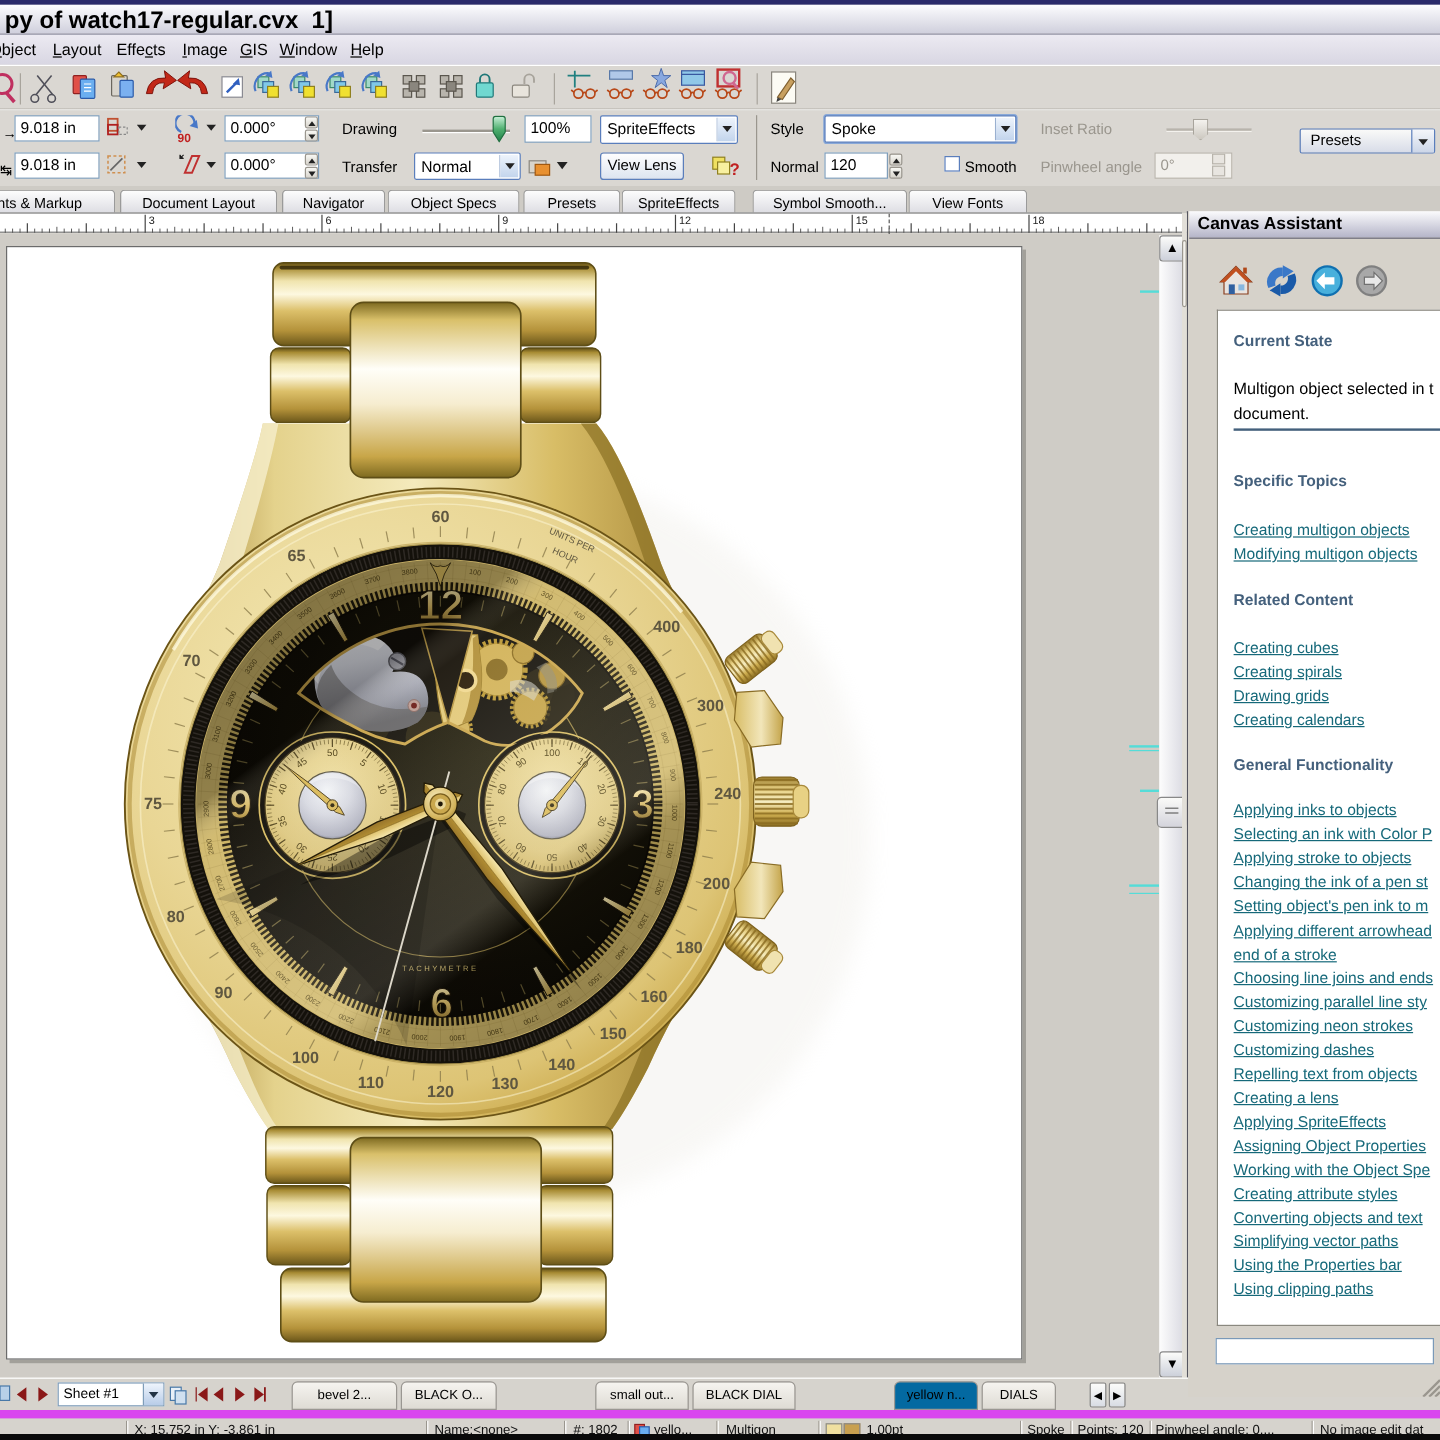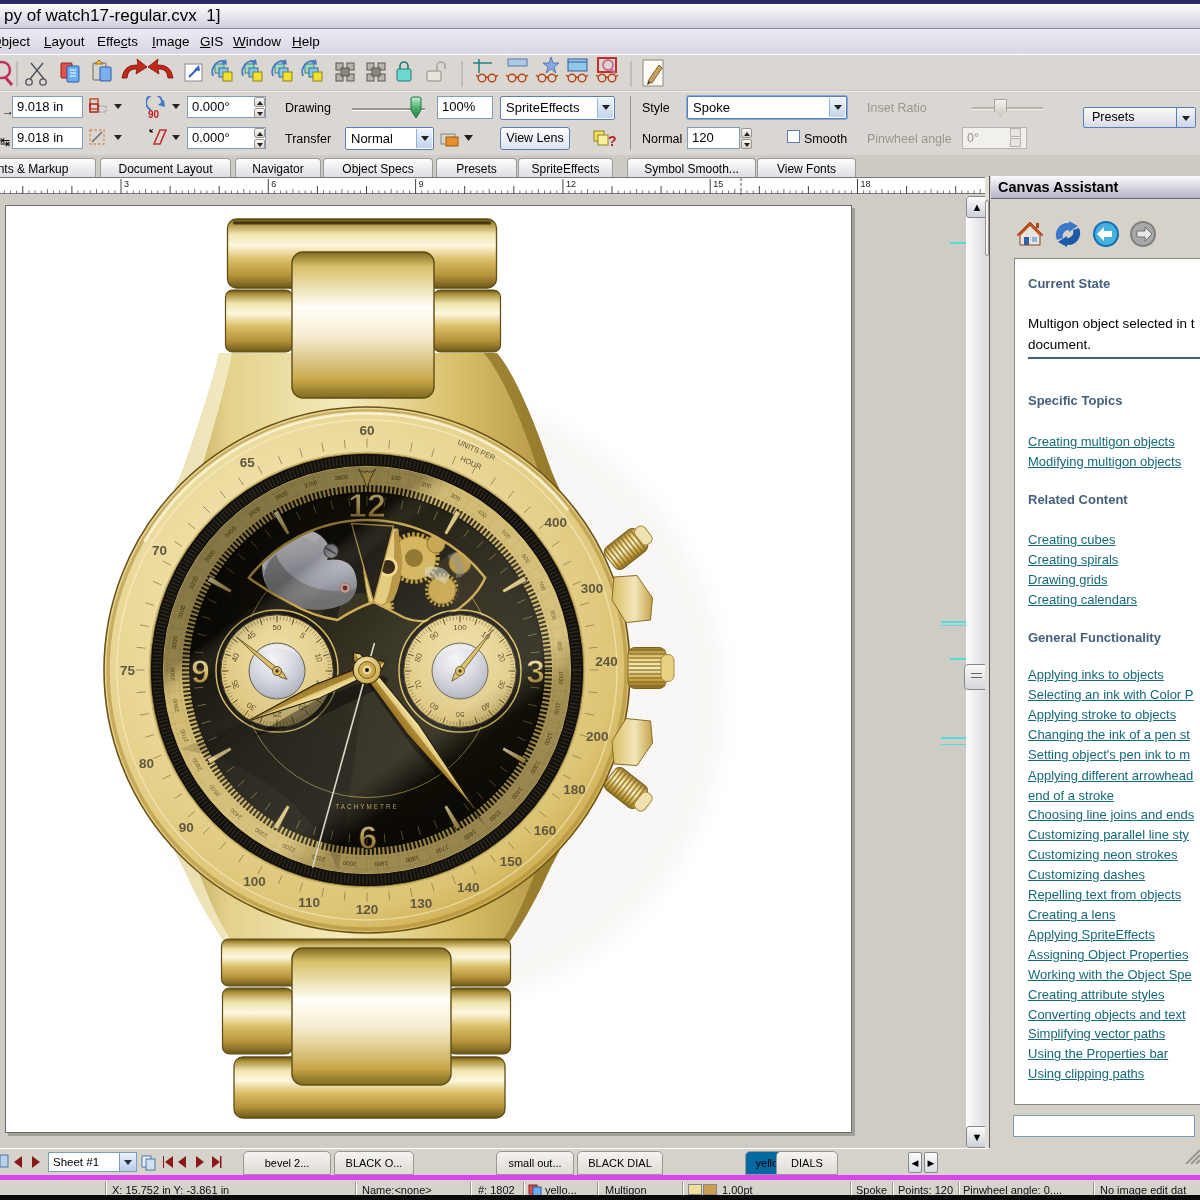--- a/index.html
+++ b/index.html
@@ -1,15 +1,15 @@
 <!DOCTYPE html>
 <html><head><meta charset="utf-8"><style>*{margin:0;padding:0;box-sizing:border-box}body{width:1200px;height:1200px;overflow:hidden;font-family:"Liberation Sans",sans-serif;background:#d6d3cd;position:relative}.abs{position:absolute}.field{position:absolute;background:#fff;border:1px solid #7f9db9;font-size:13px;color:#000;padding:2px 0 0 4px}.lbl{position:absolute;font-size:12.5px;color:#000}.glbl{position:absolute;font-size:12.5px;color:#9a968e}.spinbtn{background:linear-gradient(#f8f8f4,#d8d4cc);border:1px solid #9a968e;border-radius:2px;position:relative}.tri-up{position:absolute;left:2px;top:3px;width:0;height:0;border-left:3px solid transparent;border-right:3px solid transparent;border-bottom:4px solid #222}.tri-dn{position:absolute;left:2px;top:3px;width:0;height:0;border-left:3px solid transparent;border-right:3px solid transparent;border-top:4px solid #222}.combo{position:absolute;background:#fff;border:1px solid #5a7ebc;border-radius:2px;font-size:13px}.combo .txt{position:absolute;left:5px;top:3px}.combo .btn{position:absolute;right:1px;top:1px;bottom:1px;width:16px;background:linear-gradient(#eef4fc,#c2d4ec);border-left:1px solid #9ab0d0;border-radius:0 1px 1px 0}.combo .btn:after{content:"";position:absolute;left:4px;top:7px;border-left:4px solid transparent;border-right:4px solid transparent;border-top:5px solid #222}.tab{position:absolute;top:3px;height:20px;background:linear-gradient(#fdfdfd,#dcdce2);border:1px solid #9a9a9a;border-bottom:none;border-radius:4px 4px 0 0;font-size:12px;color:#000;text-align:center;padding-top:3px}.stab{position:absolute;top:2px;height:24px;background:linear-gradient(#f6f4f0,#dedbd4);border:1px solid #9a9792;border-radius:5px 5px 0 0;font-size:11px;color:#000;text-align:center;padding-top:5px}.link{position:absolute;font-size:13px;color:#16697a;text-decoration:underline;white-space:nowrap}.hdg{position:absolute;font-size:13px;font-weight:bold;color:#44607c;white-space:nowrap}.sep{position:absolute;width:1px;background:#9a968e}.sep2{position:absolute;width:1px;background:#fff}.stxt{position:absolute;font-size:11px;color:#111;white-space:nowrap}</style></head><body>
 <div class="abs" style="left:0;top:0;width:1200px;height:4px;background:#2a2a6a"></div>
 <div class="abs" style="left:0;top:4px;width:1200px;height:24px;background:linear-gradient(#fcfcfe,#cfcfdc)">
-    <div style="font-size:17px;font-weight:normal;color:#000;padding:2px 0 0 4px">py of watch17-regular.cvx&nbsp; 1]</div>
+    <div style="font-size:20px;font-weight:bold;color:#000;padding:2px 0 0 4px">py of watch17-regular.cvx&nbsp; 1]</div>
   </div>
 <div class="abs" style="left:0;top:28px;width:1200px;height:1px;background:#8888a0"></div>
 <div class="abs" style="left:0;top:29px;width:1200px;height:25px;background:linear-gradient(#eceaf2,#d8d6e2)">
     <div class="abs" style="left:-9px;top:5px;font-size:13.5px;color:#000"><u>O</u>bject</div>
     <div class="abs" style="left:44px;top:5px;font-size:13.5px;color:#000"><u>L</u>ayout</div>
     <div class="abs" style="left:97px;top:5px;font-size:13.5px;color:#000">Effe<u>c</u>ts</div>
     <div class="abs" style="left:152px;top:5px;font-size:13.5px;color:#000"><u>I</u>mage</div>
     <div class="abs" style="left:200px;top:5px;font-size:13.5px;color:#000"><u>G</u>IS</div>
     <div class="abs" style="left:233px;top:5px;font-size:13.5px;color:#000"><u>W</u>indow</div>
     <div class="abs" style="left:292px;top:5px;font-size:13.5px;color:#000"><u>H</u>elp</div>
@@ -1362,32 +1362,32 @@
       <polygon points="72,3 80,9 72,15" fill="#8a1818"></polygon>
       <rect x="80" y="3" width="1.5" height="12" fill="#8a1818"></rect>
     </svg>
     <div class="stab" style="left:243px;width:88px;">bevel 2...</div>
     <div class="stab" style="left:334px;width:80px;">BLACK O...</div>
     <div class="stab" style="left:417px;width:76px;margin-top:24px;">Layer #3</div>
     <div class="stab" style="left:496px;width:78px;">small out...</div>
     <div class="stab" style="left:577px;width:86px;">BLACK DIAL</div>
     <div class="stab" style="left:666px;width:76px;margin-top:40px;">60 seconds</div>
     <div class="stab" style="left:745px;width:70px;background:#0369a1;">yellow n...</div>
-    <div class="stab" style="left:776px;width:62px;">DIALS</div>
+    <div class="stab" style="left:818px;width:62px;">DIALS</div>
     <div class="abs" style="left:908px;top:3px;width:14px;height:21px;background:linear-gradient(#fcfcfa,#d8dce4);border:1px solid #888;border-radius:2px;font-size:9px;text-align:center;padding-top:5px">◀</div>
     <div class="abs" style="left:924px;top:3px;width:14px;height:21px;background:linear-gradient(#fcfcfa,#d8dce4);border:1px solid #888;border-radius:2px;font-size:9px;text-align:center;padding-top:5px">▶</div>
   </div>
 <svg class="abs" style="left:1180px;top:1144px" width="20" height="20" viewBox="0 0 20 20">
     <g stroke="#9a968e" stroke-width="2">
       <line x1="6" y1="20" x2="20" y2="6"></line>
       <line x1="11" y1="20" x2="20" y2="11"></line>
       <line x1="16" y1="20" x2="20" y2="16"></line>
     </g>
   </svg>
-<div class="abs" style="left:0;top:1175px;width:1200px;height:20px;background:#d6d3cd;border-top:5px solid #d946ef">
+<div class="abs" style="left:0;top:1175px;width:1200px;height:20px;background:#d6d3cd;border-top:7px solid #d946ef">
     <div class="sep" style="left:105px;top:2px;height:16px"></div>
     <div class="sep2" style="left:106px;top:2px;height:16px"></div>
     <div class="sep" style="left:355px;top:2px;height:16px"></div>
     <div class="sep2" style="left:356px;top:2px;height:16px"></div>
     <div class="sep" style="left:470px;top:2px;height:16px"></div>
     <div class="sep2" style="left:471px;top:2px;height:16px"></div>
     <div class="sep" style="left:523px;top:2px;height:16px"></div>
     <div class="sep2" style="left:524px;top:2px;height:16px"></div>
     <div class="sep" style="left:597px;top:2px;height:16px"></div>
     <div class="sep2" style="left:598px;top:2px;height:16px"></div>

